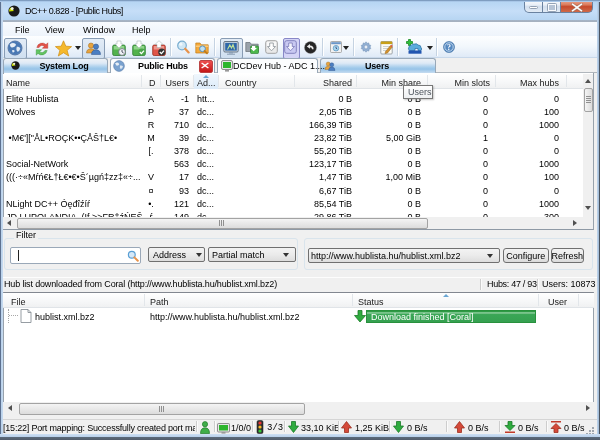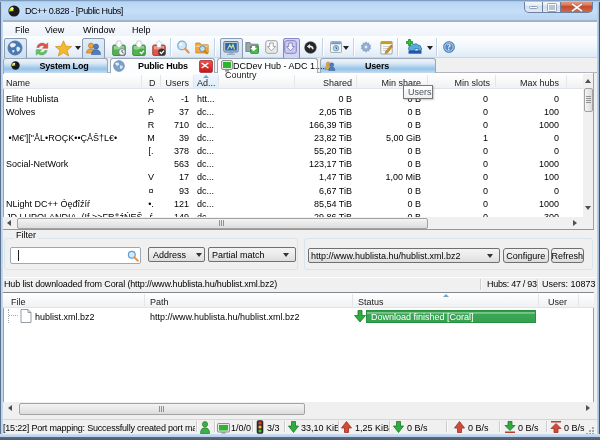--- a/index.html
+++ b/index.html
@@ -265,21 +265,21 @@
   </svg>
 
   <div class="abs" id="pane"></div>
   <div class="abs" id="lhead" style="left:3px;top:74px;"></div>
   <div class="abs" style="left:194px;top:74px;width:24px;height:15px;background:linear-gradient(180deg,#f0f7fd,#dcebf9);"></div>
   <div class="abs" style="left:202.5px;top:74.5px;width:0;height:0;border-left:3.5px solid transparent;border-right:3.5px solid transparent;border-bottom:3.5px solid #6ba7d4;"></div>
   <div class="abs hcell" style="left:6px;top:78px">Name</div>
   <div class="abs hcell" style="left:149px;top:78px">D</div>
   <div class="abs hcell r" style="left:129px;top:78px;width:60px">Users</div>
   <div class="abs hcell" style="left:197px;top:78px">Ad...</div>
-  <div class="abs hcell" style="left:225px;top:70px">Country</div>
+  <div class="abs hcell" style="left:225px;top:78px">Country</div>
   <div class="abs hcell r" style="left:292px;top:78px;width:60px">Shared</div>
   <div class="abs hcell r" style="left:361px;top:78px;width:60px">Min share</div>
   <div class="abs hcell r" style="left:430px;top:78px;width:60px">Min slots</div>
   <div class="abs hcell r" style="left:499px;top:78px;width:60px">Max hubs</div>
   <div class="abs hsep" style="left:141px;top:75px"></div>
   <div class="abs hsep" style="left:160px;top:75px"></div>
   <div class="abs hsep" style="left:193px;top:75px"></div>
   <div class="abs hsep" style="left:218px;top:75px"></div>
   <div class="abs hsep" style="left:294px;top:75px"></div>
   <div class="abs hsep" style="left:356px;top:75px"></div>
@@ -338,20 +338,21 @@
     <div class="row" style="position:absolute;top:66.75px;">
       <div class="c" style="left:3px;width:135px">Social-NetWork</div>
         <div class="c r" style="left:126px;width:60px">563</div>
         <div class="c" style="left:194px;width:24px">dc...</div>
         <div class="c r" style="left:289px;width:60px">123,17 TiB</div>
         <div class="c r" style="left:358px;width:60px">0 B</div>
         <div class="c r" style="left:425px;width:60px">0</div>
         <div class="c r" style="left:496px;width:60px">1000</div>
     </div>
     <div class="row" style="position:absolute;top:79.9px;">
+      <div class="c" style="left:3px;width:137px">(((·÷«Mŕń€Ł†Ł€•€•Š´µgń‡zz‡«÷...</div>
         <div class="c" style="left:138px;width:20px;text-align:center">V</div>
         <div class="c r" style="left:126px;width:60px">17</div>
         <div class="c" style="left:194px;width:24px">dc...</div>
         <div class="c r" style="left:289px;width:60px">1,47 TiB</div>
         <div class="c r" style="left:358px;width:60px">1,00 MiB</div>
         <div class="c r" style="left:425px;width:60px">0</div>
         <div class="c r" style="left:496px;width:60px">100</div>
     </div>
     <div class="row" style="position:absolute;top:93.05px;">
         <div class="c" style="left:138px;width:20px;text-align:center">¤</div>
@@ -474,21 +475,21 @@
     <rect x="4.5" y="9" width="4" height="1.6" fill="#999"></rect>
   </svg>
   <div class="abs stxt" style="left:231px;top:423px;">1/0/0</div>
   <div class="abs ssep" style="left:252px;top:421px;"></div>
   <svg class="abs" style="left:256px;top:420px" width="8" height="14" viewBox="0 0 8 14">
     <rect x="1" y="0.5" width="6" height="13" rx="1.5" fill="#333" stroke="#111" stroke-width="0.5"></rect>
     <circle cx="4" cy="3" r="1.6" fill="#e33"></circle>
     <circle cx="4" cy="7" r="1.6" fill="#fb2"></circle>
     <circle cx="4" cy="11" r="1.6" fill="#3c3"></circle>
   </svg>
-  <div class="abs stxt" style="left:267px;top:423px;">3/3</div>
+  <div class="abs stxt" style="left:267px;top:423px;font-family:Liberation Mono, monospace;">3/3</div>
   <div class="abs ssep" style="left:284px;top:421px;"></div>
   <svg class="abs" style="left:288px;top:421px" width="11" height="12" viewBox="0 0 11 12">
     <path d="M3.5 0.5 L7.5 0.5 L7.5 5 L10.5 5 L5.5 11.5 L0.5 5 L3.5 5 Z" fill="#2fab3f" stroke="#1a7a28" stroke-width="0.8"></path>
   </svg>
   <div class="abs stxt" style="left:301px;top:423px;">33,10 KiB</div>
   <div class="abs ssep" style="left:338px;top:421px;"></div>
   <svg class="abs" style="left:341px;top:421px" width="11" height="12" viewBox="0 0 11 12">
     <path d="M3.5 11.5 L7.5 11.5 L7.5 7 L10.5 7 L5.5 0.5 L0.5 7 L3.5 7 Z" fill="#d44a3a" stroke="#9c2e20" stroke-width="0.8"></path>
   </svg>
   <div class="abs stxt" style="left:355px;top:423px;">1,25 KiB</div>

